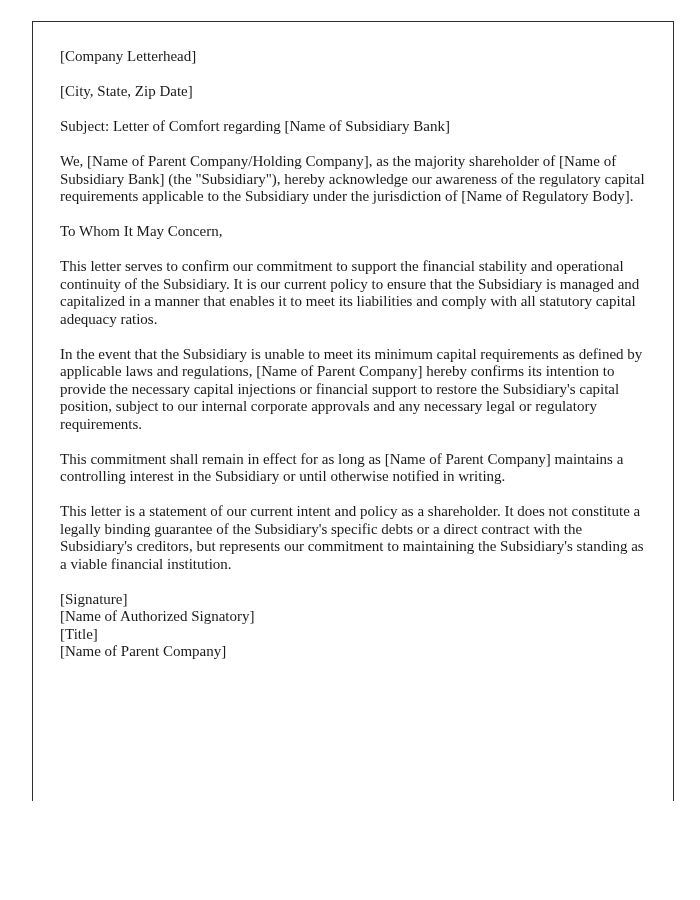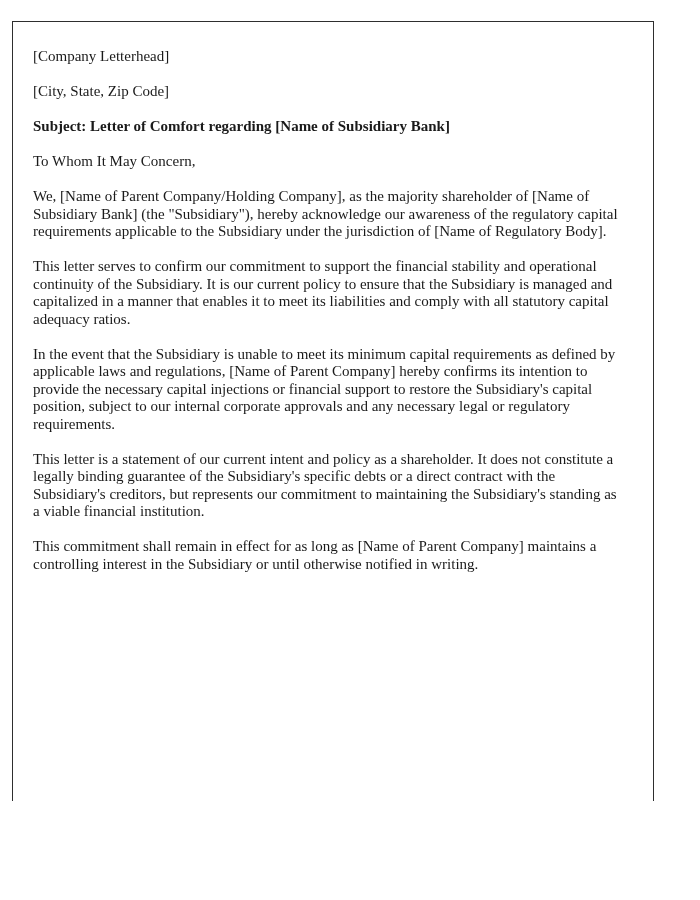--- a/index.html
+++ b/index.html
@@ -9,69 +9,75 @@
   }
   .canvas {
     position: relative;
     width: 700px;
     height: 900px;
     background: #ffffff;
     overflow: hidden;
   }
   .letter-box {
     position: absolute;
-    left: 12px;
+    left: 32px;
     top: 21px;
     width: 642px;
     height: 780px;
     box-sizing: border-box;
     border-top: 1.5px solid #2e2e2e;
     border-left: 1.5px solid #2e2e2e;
     border-right: 1.5px solid #2e2e2e;
     border-bottom: none;
-    padding: 26px 26px 18px 20px;
+    padding: 26px 26px 18px 27px;
     font-family: "Liberation Serif", "DejaVu Serif", serif;
     font-size: 15px;
     line-height: 17.5px;
     color: #1a1a1a;
   }
   .letter-box p {
     margin: 0 0 17.5px 0;
     max-width: 602px;
   }
   .subject {
-    font-weight: bold;
+    font-weight: normal;
   }
   .block .line {
     display: block;
   }
 </style>
 </head>
 <body>
 
 <div class="canvas">
   <div class="letter-box">
 
     <p>[Company Letterhead]</p>
 
 
     <p class="block">
-      <span class="line">[City, State, Zip Code]</span>
+      <span class="line">[City, State, Zip Date]</span>
     </p>
 
     <p class="subject">Subject: Letter of Comfort regarding [Name of Subsidiary Bank]</p>
 
+    <p>We, [Name of Parent Company/Holding Company], as the majority shareholder of [Name of Subsidiary Bank] (the "Subsidiary"), hereby acknowledge our awareness of the regulatory capital requirements applicable to the Subsidiary under the jurisdiction of [Name of Regulatory Body].</p>
+
     <p>To Whom It May Concern,</p>
-
-    <p>We, [Name of Parent Company/Holding Company], as the majority shareholder of [Name of Subsidiary Bank] (the "Subsidiary"), hereby acknowledge our awareness of the regulatory capital requirements applicable to the Subsidiary under the jurisdiction of [Name of Regulatory Body].</p>
 
     <p>This letter serves to confirm our commitment to support the financial stability and operational continuity of the Subsidiary. It is our current policy to ensure that the Subsidiary is managed and capitalized in a manner that enables it to meet its liabilities and comply with all statutory capital adequacy ratios.</p>
 
     <p>In the event that the Subsidiary is unable to meet its minimum capital requirements as defined by applicable laws and regulations, [Name of Parent Company] hereby confirms its intention to provide the necessary capital injections or financial support to restore the Subsidiary's capital position, subject to our internal corporate approvals and any necessary legal or regulatory requirements.</p>
 
+    <p>This commitment shall remain in effect for as long as [Name of Parent Company] maintains a controlling interest in the Subsidiary or until otherwise notified in writing.</p>
+
     <p>This letter is a statement of our current intent and policy as a shareholder. It does not constitute a legally binding guarantee of the Subsidiary's specific debts or a direct contract with the Subsidiary's creditors, but represents our commitment to maintaining the Subsidiary's standing as a viable financial institution.</p>
 
-    <p>This commitment shall remain in effect for as long as [Name of Parent Company] maintains a controlling interest in the Subsidiary or until otherwise notified in writing.</p>
 
-
+    <p class="block">
+      <span class="line">[Signature]</span>
+      <span class="line">[Name of Authorized Signatory]</span>
+      <span class="line">[Title]</span>
+      <span class="line">[Name of Parent Company]</span>
+    </p>
 
   </div>
 </div>
 
 </body></html>

